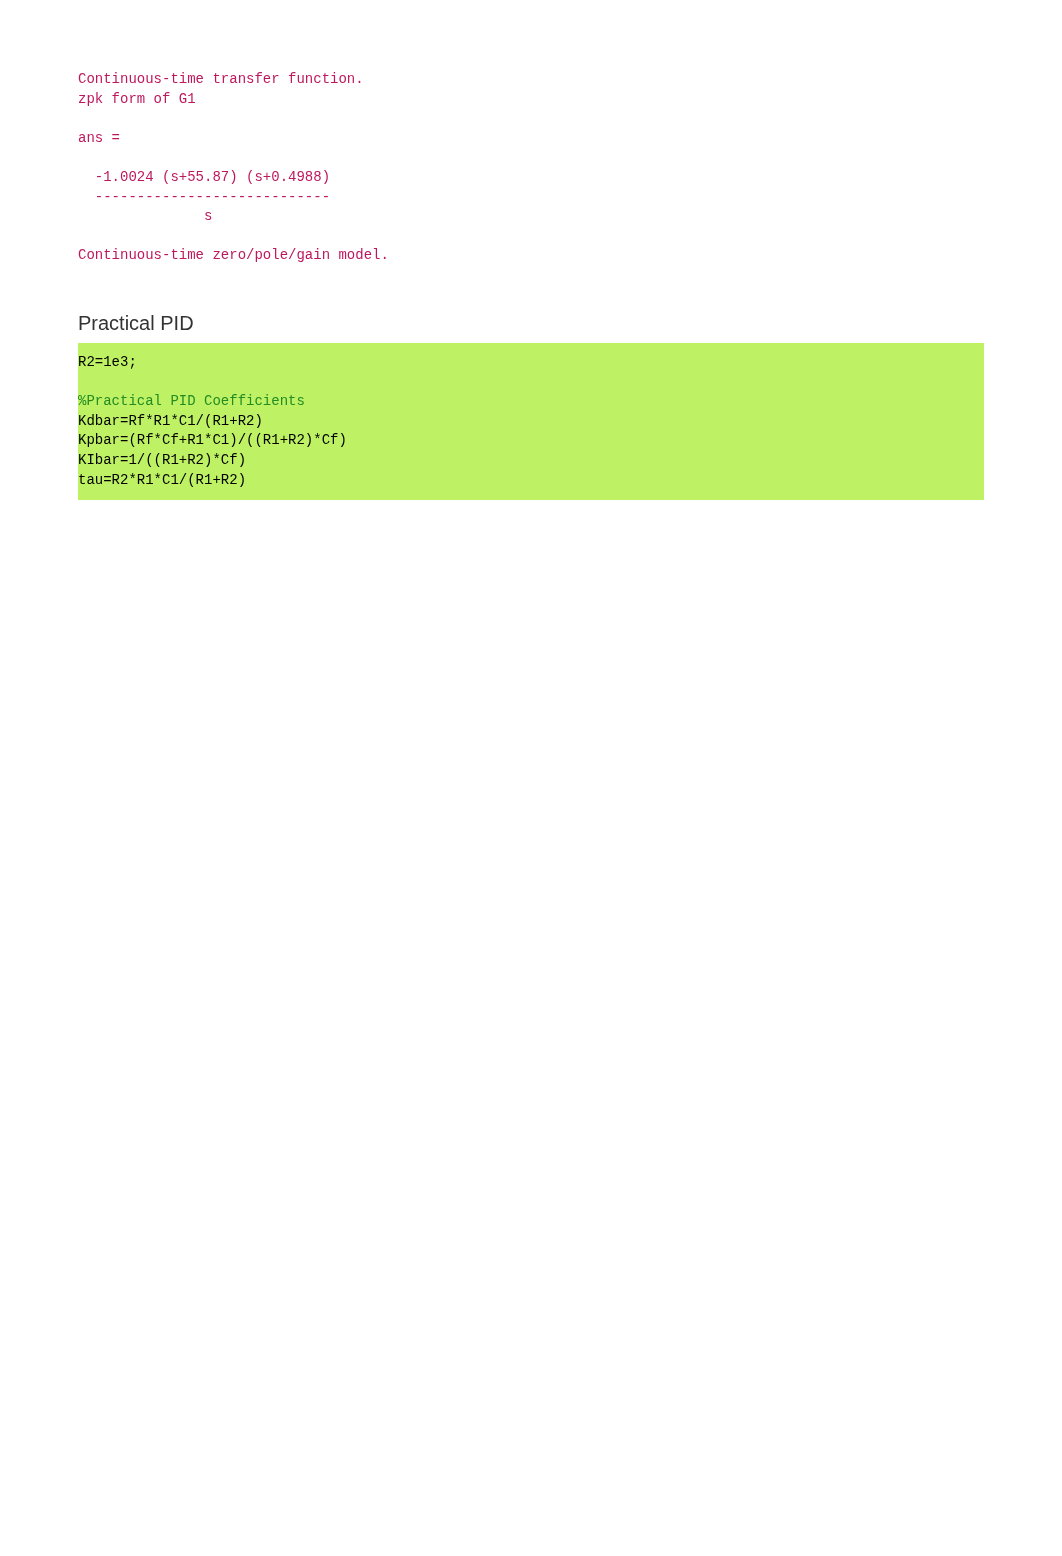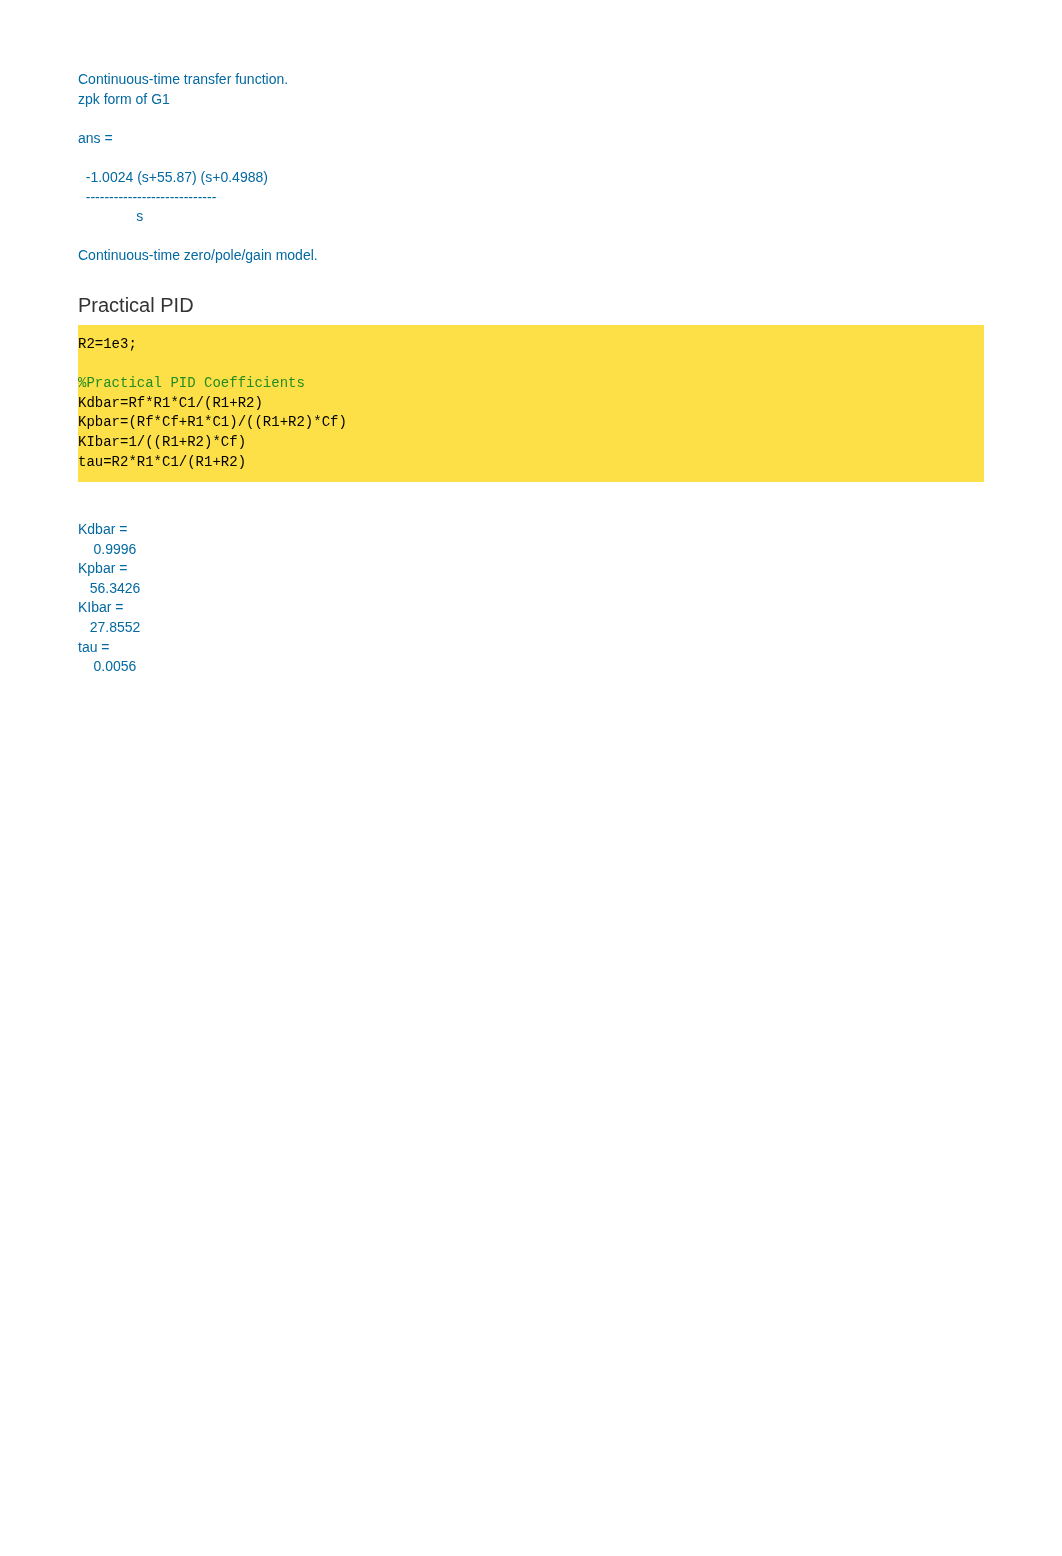--- a/index.html
+++ b/index.html
@@ -14,35 +14,35 @@
   .page {
     padding: 60px 78px 40px 78px;
   }
   .output-block {
     background: #ffffff;
     padding: 10px 0;
     margin-bottom: 0;
   }
   .output-block pre {
     margin: 0;
-    font-family: Liberation Sans, sans-serif;
+    font-family: Liberation Mono, monospace;
     font-size: 14px;
     line-height: 1.4;
-    color: #0369a1;
+    color: #be185d;
     white-space: pre;
   }
   .heading {
     font-family: "Helvetica Neue", Arial, sans-serif;
     font-size: 20px;
     font-weight: 400;
     color: #333;
-    margin: 18px 0 8px 0;
+    margin: 36px 0 8px 0;
   }
   .code-block {
-    background: #fde047;
+    background: #bef264;
     padding: 10px 0 10px 0;
     margin: 0;
   }
   .code-block pre {
     margin: 0;
     font-family: Menlo, Consolas, "Courier New", monospace;
     font-size: 14px;
     line-height: 1.4;
     white-space: pre;
     color: #000;
@@ -77,30 +77,20 @@
 <span></span>
 <span class="comment">%Practical PID Coefficients</span>
 <span>Kdbar=Rf*R1*C1/(R1+R2)</span>
 <span>Kpbar=(Rf*Cf+R1*C1)/((R1+R2)*Cf)</span>
 <span>KIbar=1/((R1+R2)*Cf)</span>
 <span>tau=R2*R1*C1/(R1+R2)</span></pre>
   </div>
 
   <div class="gap-lg"></div>
 
-  <div class="output-block">
-    <pre><span>Kdbar =</span>
-<span>    0.9996</span>
-<span>Kpbar =</span>
-<span>   56.3426</span>
-<span>KIbar =</span>
-<span>   27.8552</span>
-<span>tau =</span>
-<span>    0.0056</span></pre>
-  </div>
 
   <div class="gap"></div>
 
 
   <div class="gap-lg"></div>
 
 
 </div>
 
 </body></html>

